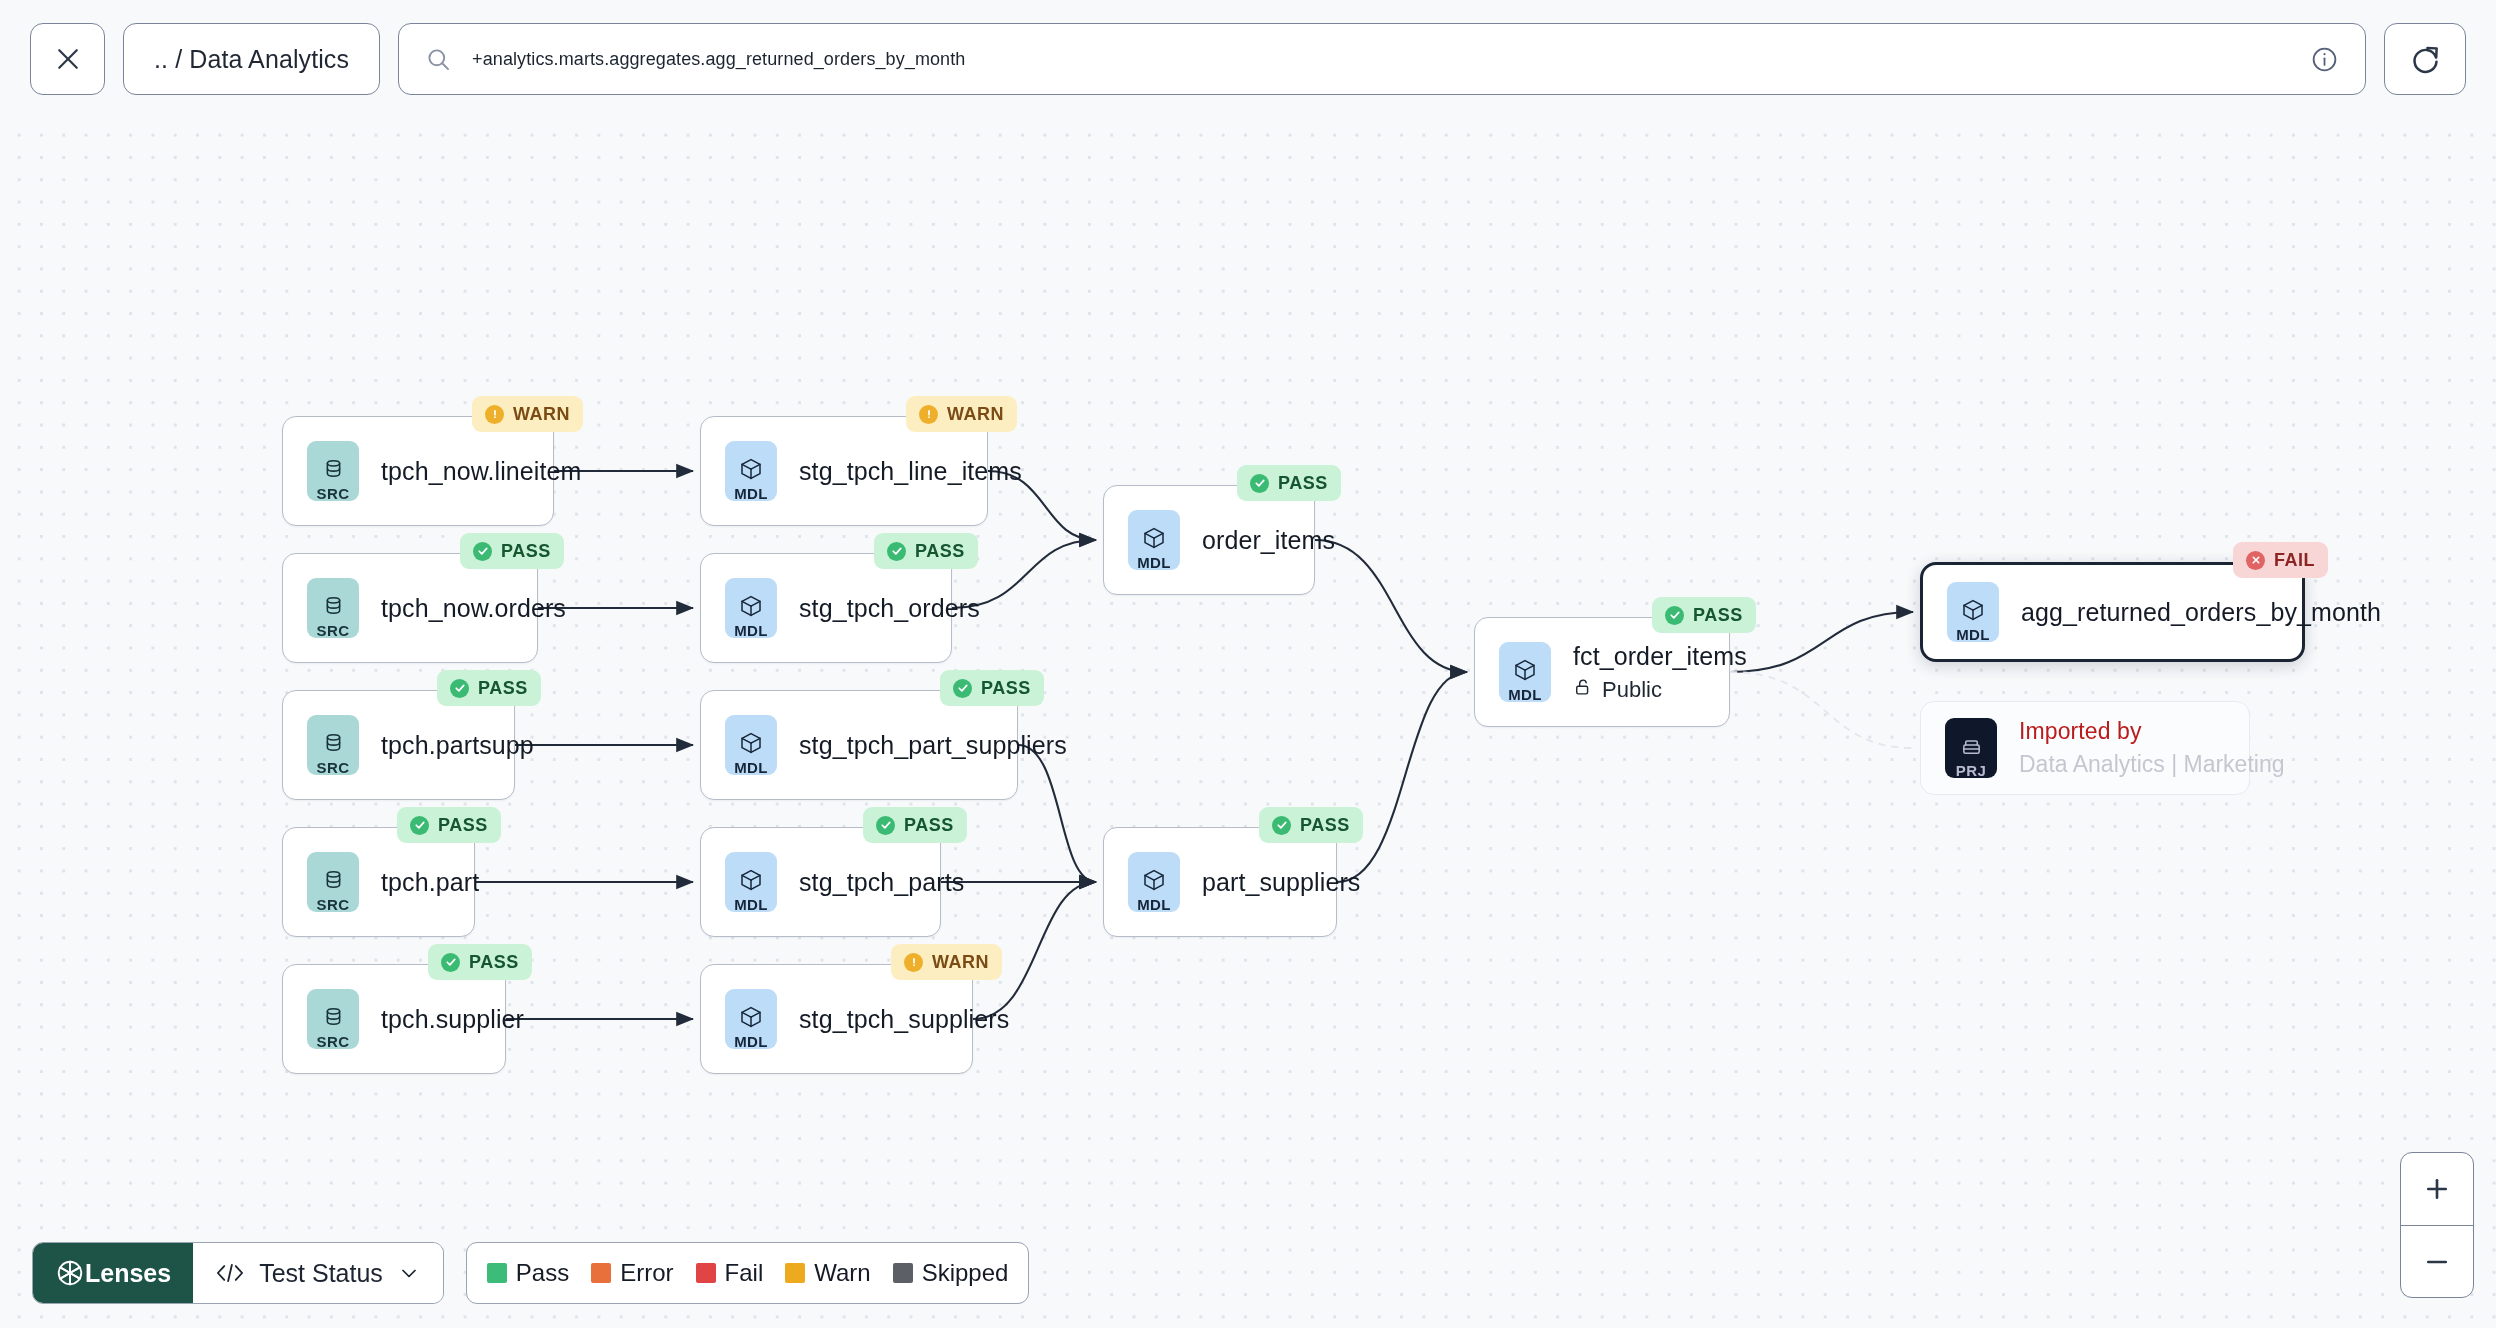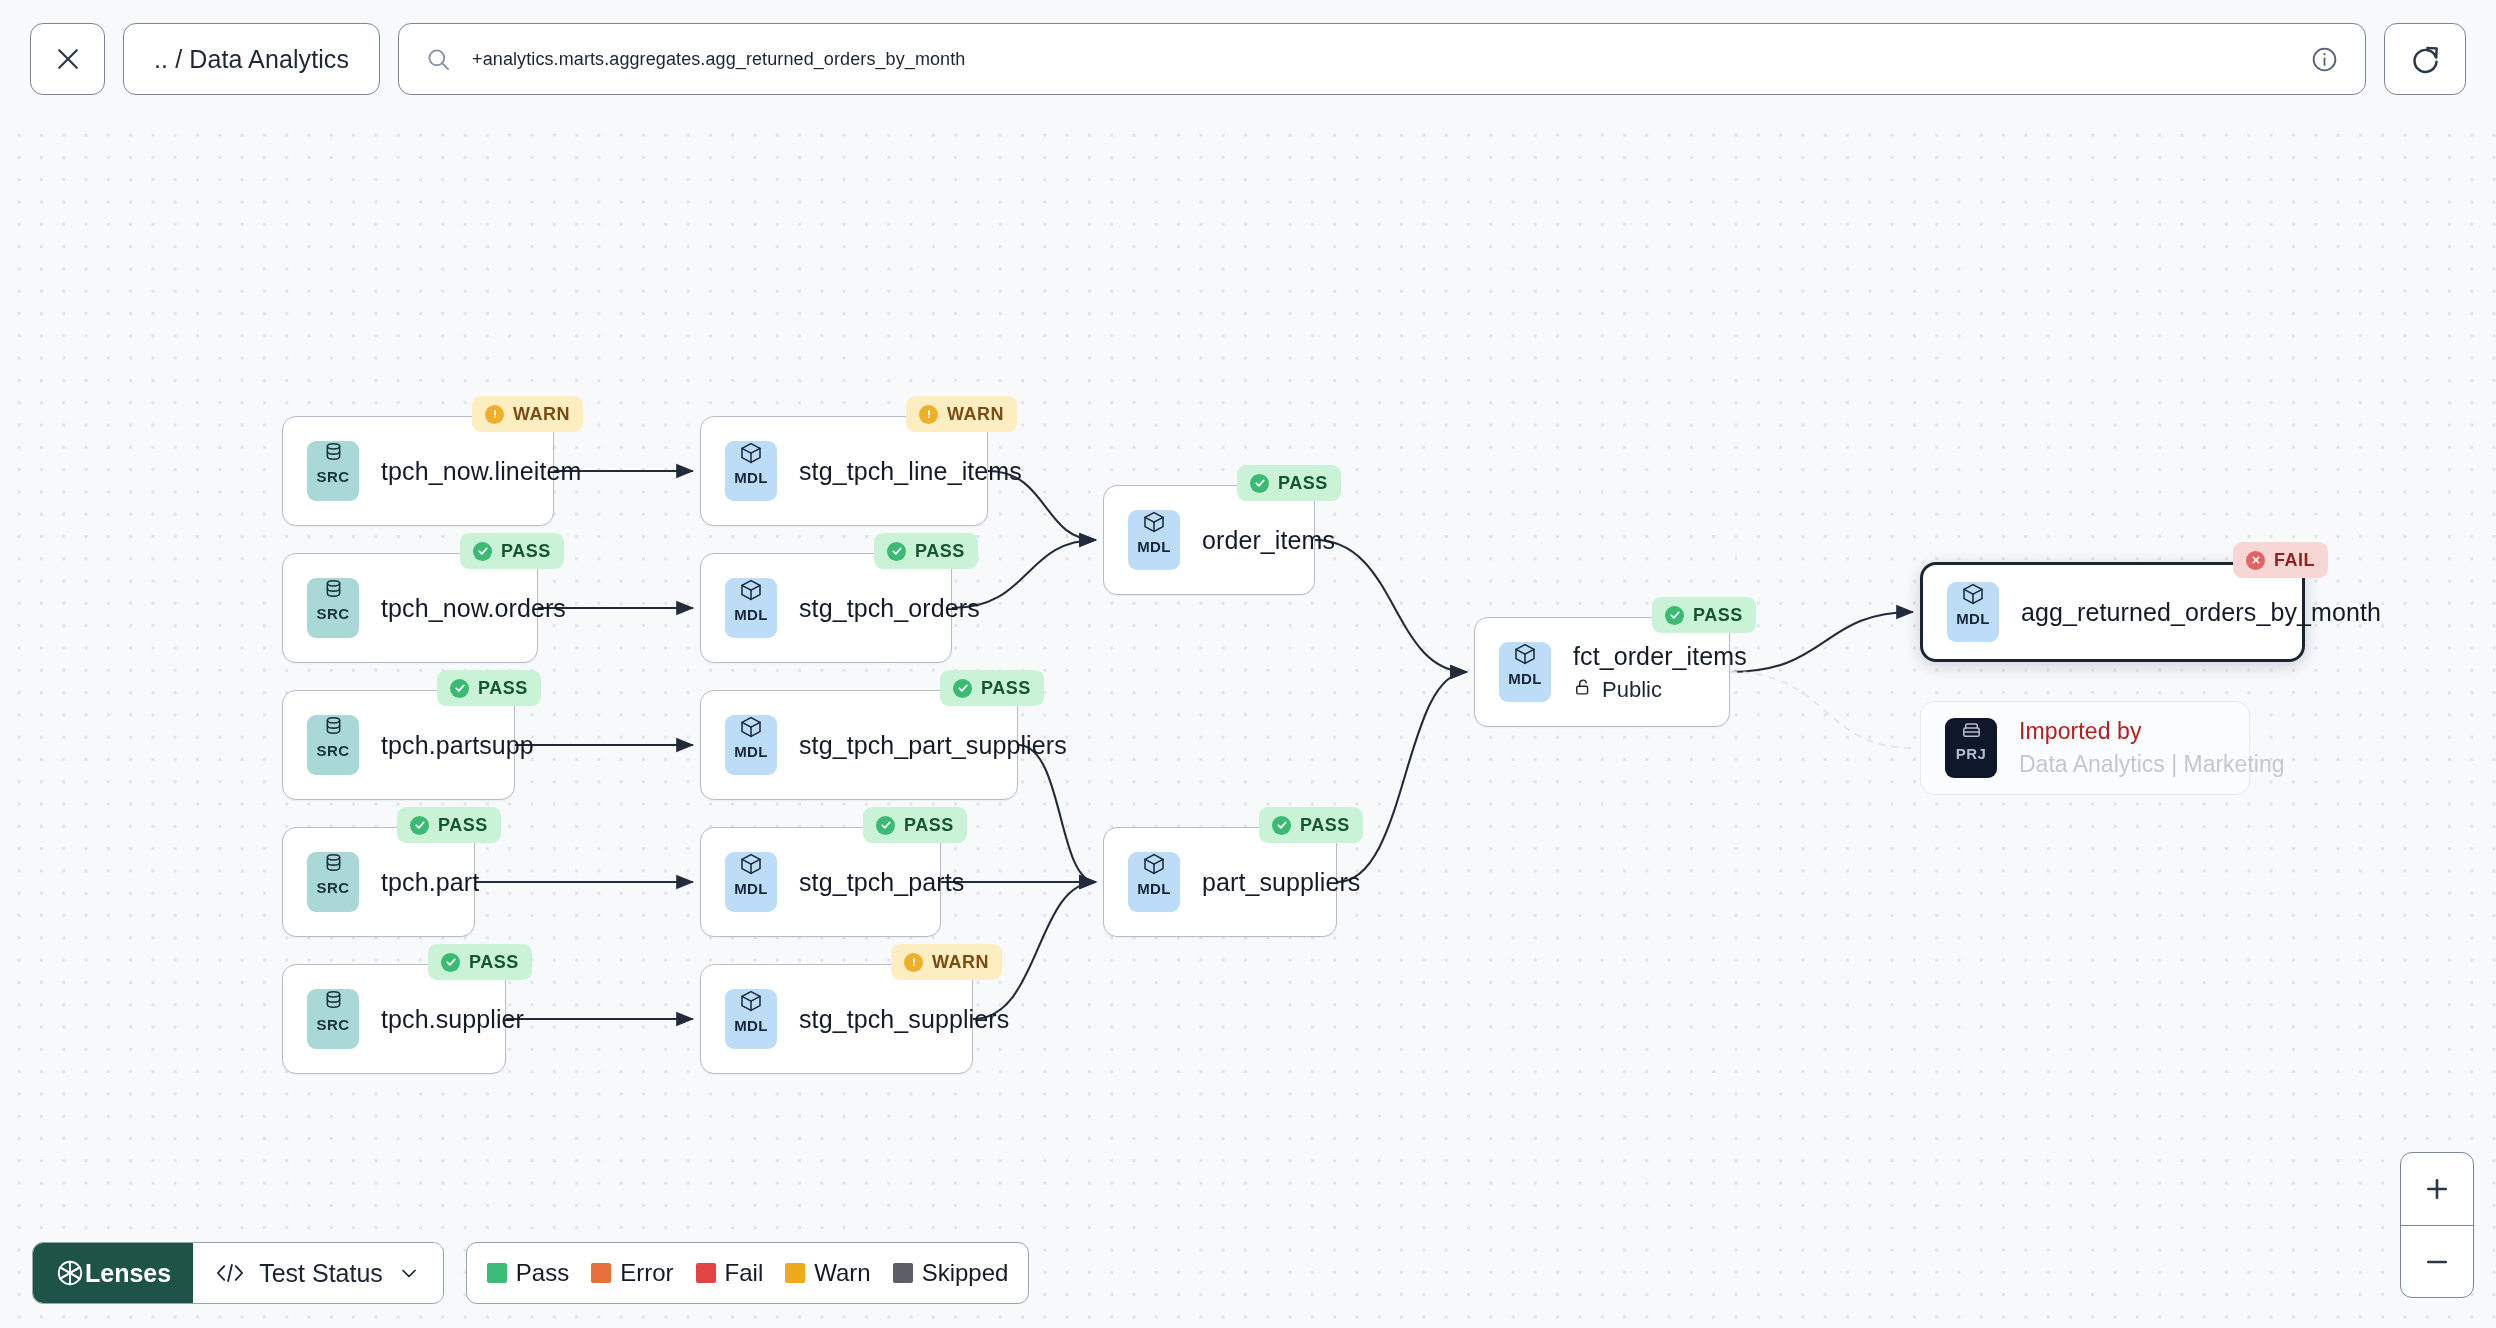--- a/index.html
+++ b/index.html
@@ -92,21 +92,21 @@
   .node.ghost {
     border: 1.5px solid #e7eaf0;
     background: #fbfcfd;
     box-shadow: none;
     z-index: 3;
   }
   .badge-type {
     width: 52px; height: 60px;
     border-radius: 9px;
     display: flex; flex-direction: column;
-    align-items: center; justify-content: flex-start;
+    align-items: center; justify-content: flex-end;
     gap: 1px;
     flex: 0 0 52px;
   }
   .badge-type .tlabel {
     font-size: 15px; font-weight: 600; letter-spacing: .4px;
     line-height: 1;
   }
   .badge-src { background: #a9d8d6; }
   .badge-src .tlabel, .badge-src svg { color: #18333b; }
   .badge-mdl { background: #bddcf7; }

